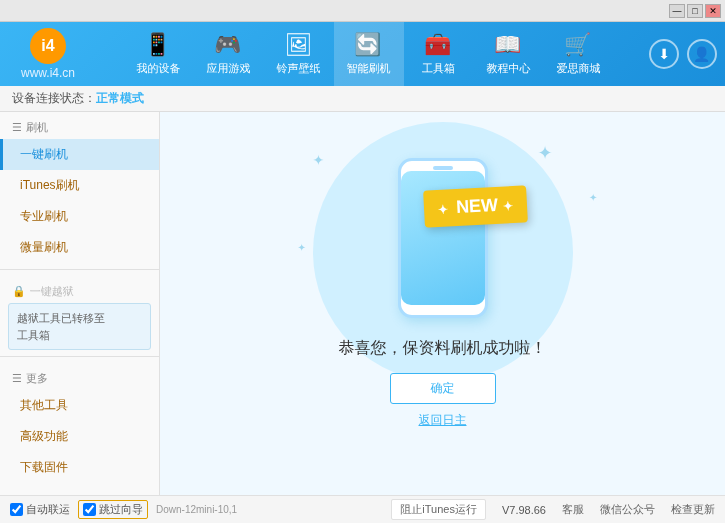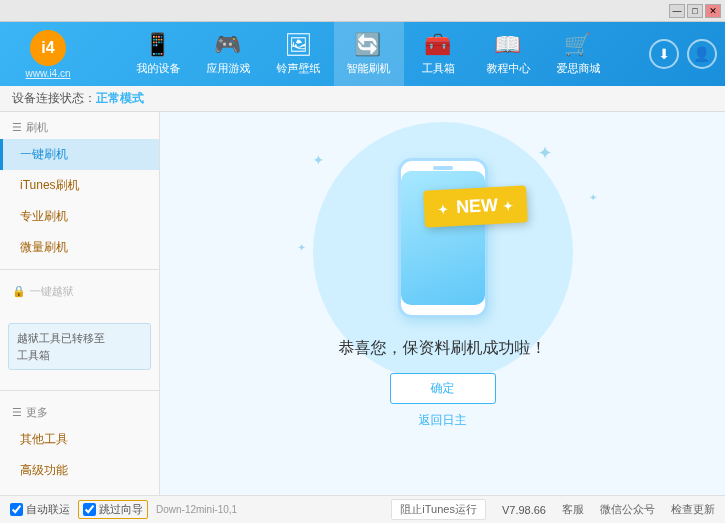--- a/index.html
+++ b/index.html
@@ -40,21 +40,21 @@
       margin-right: 8px;
     }
     .nav-logo-icon {
       width: 36px; height: 36px;
       background: #ff9900;
       border-radius: 50%;
       display: flex; align-items: center; justify-content: center;
       color: white; font-size: 16px; font-weight: bold;
       margin-bottom: 2px;
     }
-    .nav-logo-text { font-size: 10px; color: #e0f0ff; text-decoration: underline; }
+    .nav-logo-text { font-size: 12px; color: #e0f0ff; }
     .nav-items { display: flex; align-items: center; gap: 0; flex: 1; justify-content: center; }
     .nav-item {
       display: flex; flex-direction: column; align-items: center; justify-content: center;
       width: 70px; height: 64px;
       color: white; cursor: pointer;
       font-size: 11px;
     }
     .nav-item .nav-icon { font-size: 22px; margin-bottom: 3px; }
     .nav-right { display: flex; align-items: center; gap: 8px; margin-left: 8px; }
     .nav-right-btn {
@@ -100,21 +100,21 @@
       font-size: 12px;
     }
     .sidebar-item.active {
       background: #d0eaf9;
       color: #1a8fdb;
       border-left: 3px solid #1a8fdb;
       padding-left: 17px;
     }
     .sidebar-disabled { color: #bbb; cursor: default; }
     .sidebar-info-box {
-      margin: 20px 8px;
+      margin: 0 8px;
       background: #e8f4fc;
       border: 1px solid #c0dff0;
       border-radius: 3px;
       padding: 6px 8px;
       font-size: 11px;
       color: #666;
       line-height: 1.5;
     }
     .sidebar-divider {
       border-top: 1px solid #e0e0e0;
@@ -192,20 +192,21 @@
       cursor: pointer;
       font-size: 12px;
       position: relative; z-index: 2;
     }
     .go-home-link {
       margin-top: 8px;
       color: #3ab5f5;
       font-size: 12px;
       cursor: pointer;
       position: relative; z-index: 2;
+      text-decoration: underline;
     }
 
     
     .bottom-bar {
       height: 28px;
       background: #f5f5f5;
       border-top: 1px solid #e0e0e0;
       display: flex; align-items: center;
       padding: 0 10px;
       font-size: 11px;

